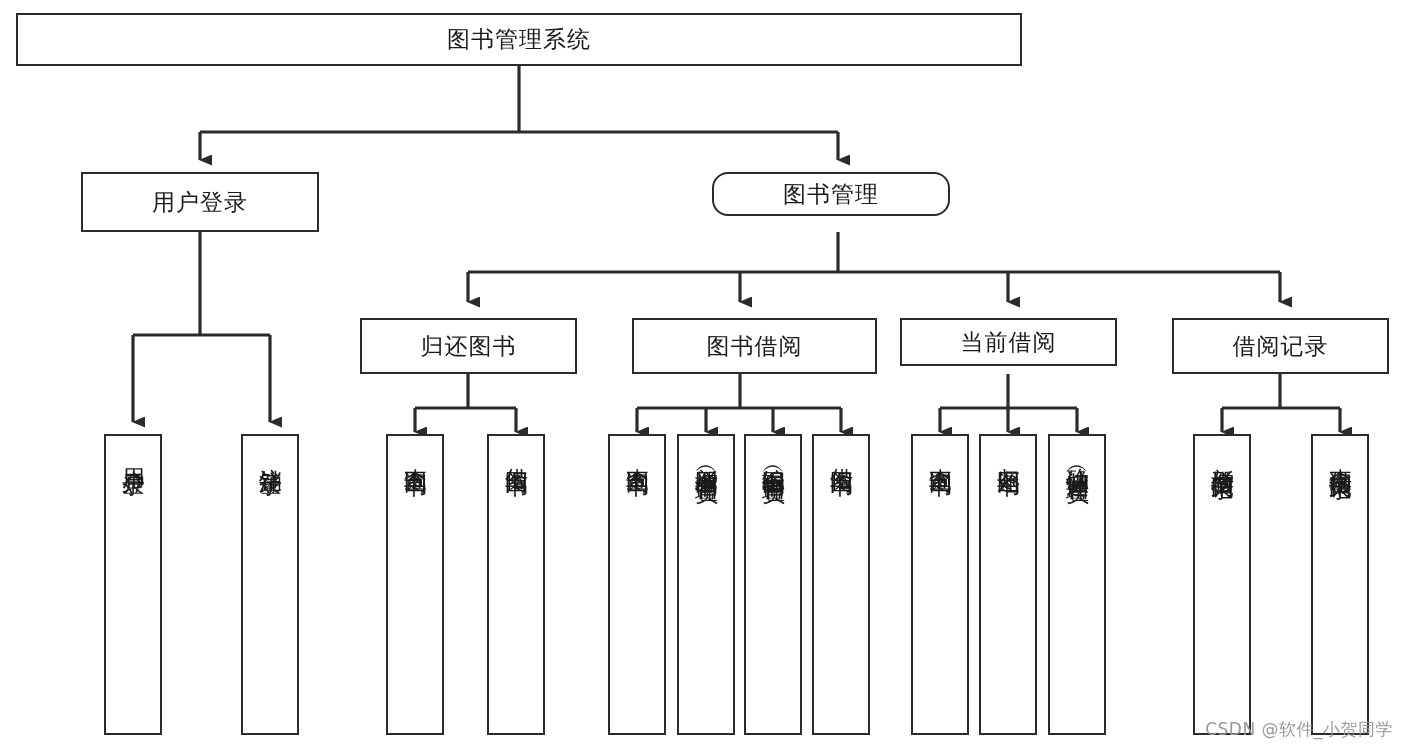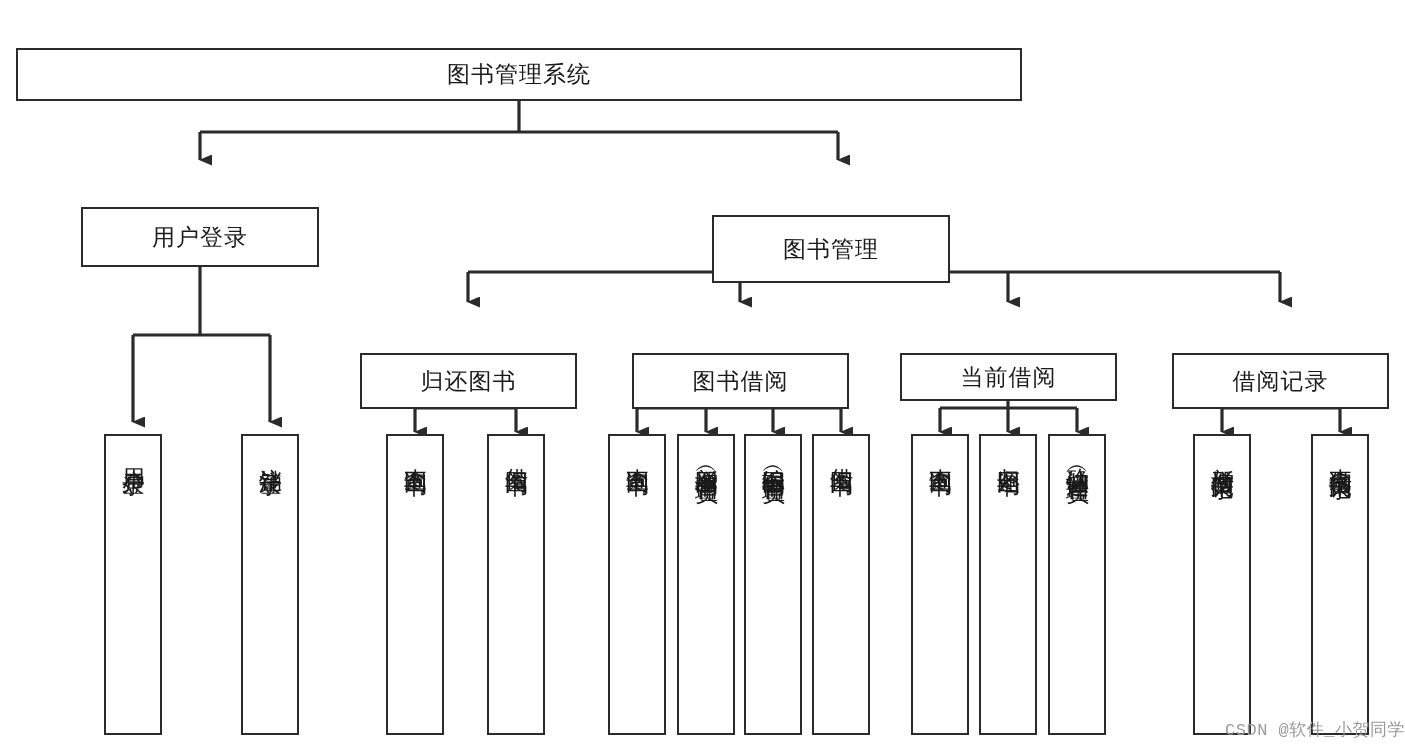--- a/index.html
+++ b/index.html
@@ -31,47 +31,45 @@
     background: #ffffff;
     border: 2px solid #2b2b2b;
     display: flex;
     align-items: center;
     justify-content: center;
     color: #1a1a1a;
   }
   .node.horiz {
     font-size: 23px;
     letter-spacing: 1px;
-    margin-top: 35px;
   }
   .node.horiz .label {
     white-space: nowrap;
   }
   .node.vert {
     padding-top: 14px;
     padding-bottom: 10px;
     align-items: flex-start;
   }
   .node.vert .label {
     writing-mode: vertical-rl;
     text-orientation: upright;
     font-size: 23px;
     line-height: 1.12;
     letter-spacing: 2px;
     white-space: nowrap;
   }
   .watermark {
     position: absolute;
-    right: 0;
+    right: 12px;
     bottom: 6px;
     font-size: 17px;
     color: #9a9a9a;
     white-space: nowrap;
     letter-spacing: 0.5px;
-    font-family: Liberation Mono, monospace;
   }
 </style>
 </head>
 <body>
 
 <div id="diagram-root">
 
   <svg id="diagram-svg" viewBox="0 0 1405 747" xmlns="http://www.w3.org/2000/svg">
     <defs>
       <marker id="arr" markerWidth="11" markerHeight="13" refX="5.5" refY="12" orient="auto" markerUnits="userSpaceOnUse">
@@ -123,29 +121,29 @@
   </svg>
 
   <div class="node horiz" style="left:16px; top:13px; width:1006px; height:53px;">
     <span class="label">图书管理系统</span>
   </div>
 
   <div class="node horiz" style="left:81px; top:172px; width:238px; height:60px;">
     <span class="label">用户登录</span>
   </div>
 
-  <div class="node horiz" style="left:712px; top:180px; width:238px; height:68px;">
+  <div class="node horiz" style="left:712px; top:172px; width:238px; height:44px;border-radius:16px;">
     <span class="label">图书管理</span>
   </div>
 
   <div class="node horiz" style="left:360px; top:318px; width:217px; height:56px;">
     <span class="label">归还图书</span>
   </div>
 
-  <div class="node horiz" style="left:632px; top:318px; width:217px; height:56px;">
+  <div class="node horiz" style="left:632px; top:318px; width:245px; height:56px;">
     <span class="label">图书借阅</span>
   </div>
 
   <div class="node horiz" style="left:900px; top:318px; width:217px; height:48px;align-items:center;">
     <span class="label">当前借阅</span>
   </div>
 
   <div class="node horiz" style="left:1172px; top:318px; width:217px; height:56px;align-items:center;">
     <span class="label">借阅记录</span>
   </div>

